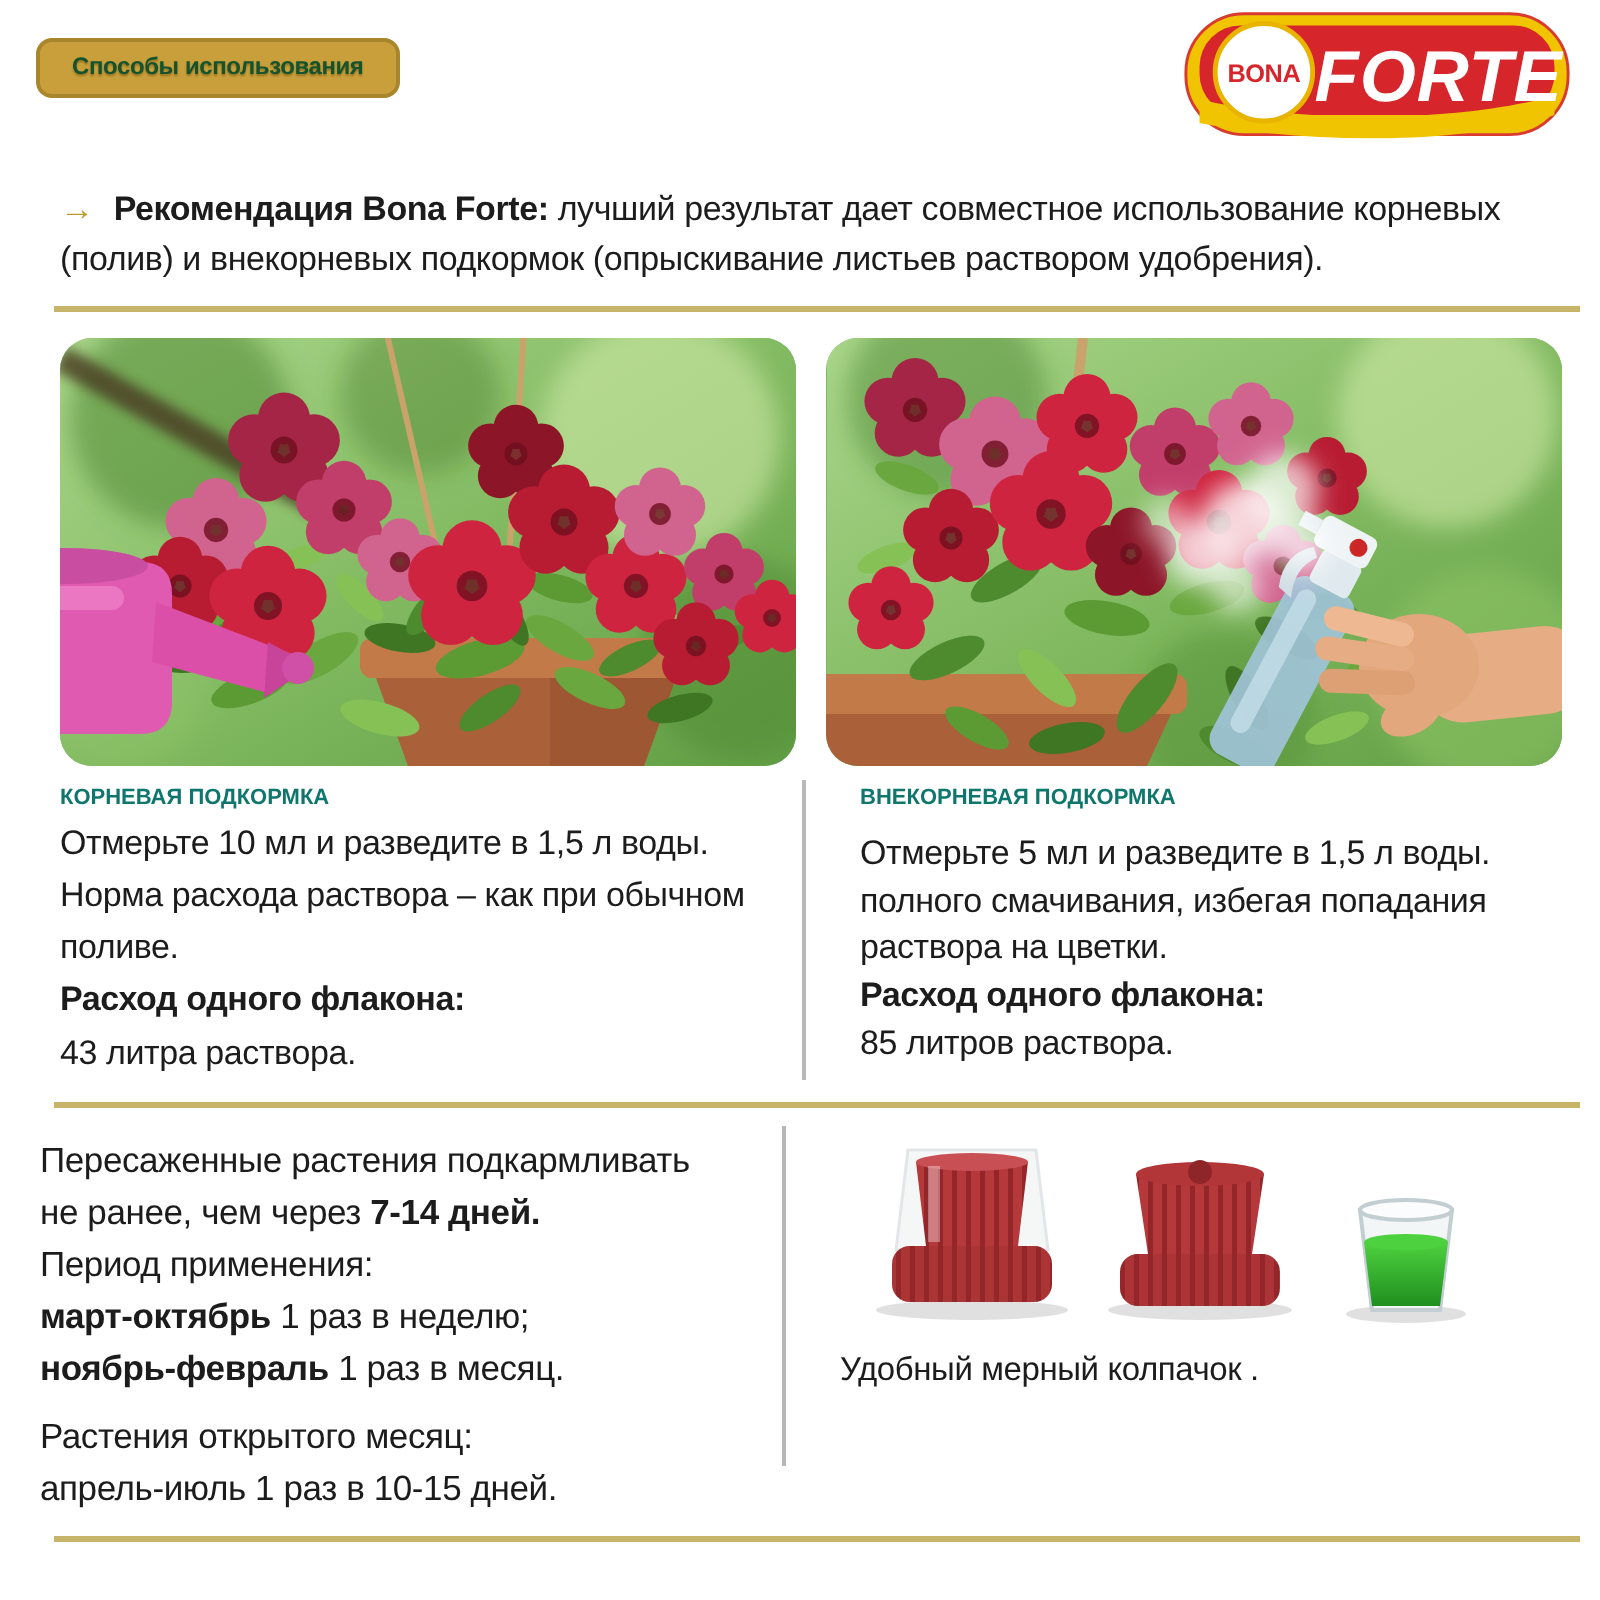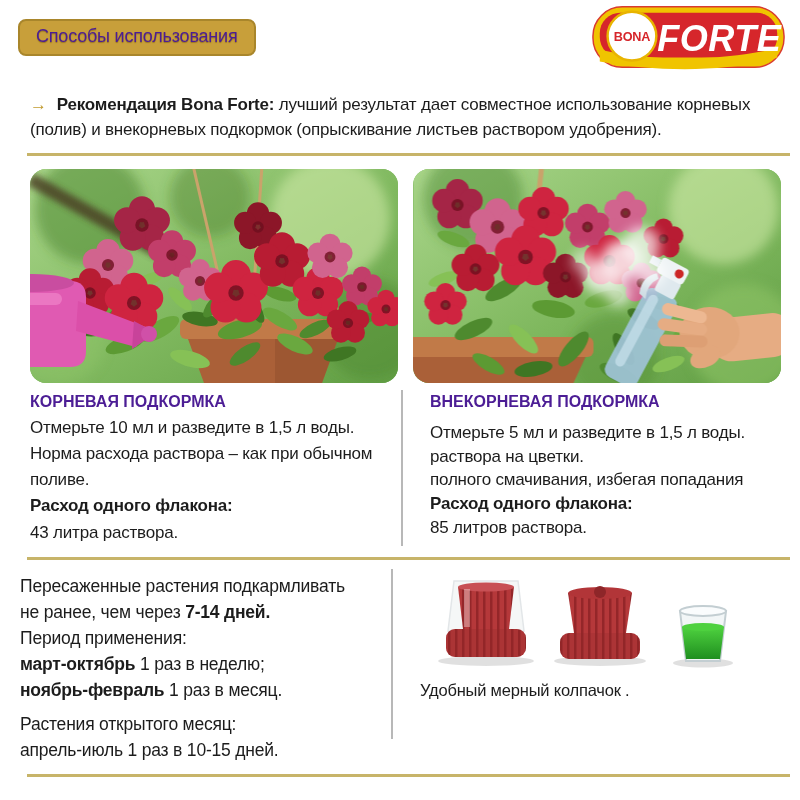--- a/index.html
+++ b/index.html
@@ -2,21 +2,21 @@
 <html><head>
 <meta charset="utf-8">
 <style>
   html,body{margin:0;padding:0;background:#ffffff;}
   .page{position:relative;width:800px;height:800px;background:#fff;overflow:hidden;
         font-family:"Liberation Sans", sans-serif;color:#1c1c1c;letter-spacing:-0.2px;}
 
   
   .header{position:relative;height:80px;}
   .badge{position:absolute;left:18px;top:19px;background:#c89f3a;border:2px solid #a9862b;
-         border-radius:8px;padding:5px 16px 7px;font-size:18px;font-weight:400;color:#4c1d95;
+         border-radius:8px;padding:5px 16px 7px;font-size:12px;font-weight:700;color:#14532d;
          text-shadow:0 1px 1px rgba(92,64,0,.45);}
   .logo{position:absolute;right:14px;top:2px;}
 
   
   .rec{margin:12px 12px 0 30px;font-size:17px;line-height:25px;}
   .rec .arrow{color:#c19a2e;font-weight:700;margin-right:10px;}
   .b{font-weight:700;}
 
   .gold-line{height:3px;background:#c7b469;border:0;margin:11px 10px 0 27px;}
 
@@ -24,21 +24,21 @@
   .photos{display:flex;gap:15px;margin:13px 0 0 30px;}
   .photo{width:368px;height:214px;border-radius:16px;overflow:hidden;background:#7fb85e;flex:none;}
   .photo svg{display:block;}
 
   
   .row{display:flex;align-items:stretch;}
   .row.instr{margin-top:7px;}
   .col-l{width:350px;padding-left:30px;flex:none;}
   .vline{width:2px;background:#b8b8b8;margin-left:21px;flex:none;}
   .col-r{padding-left:27px;flex:1;min-width:0;}
-  .col-title{font-size:16px;font-weight:700;color:#4c1d95;letter-spacing:0;margin:3px 0 4px;}
+  .col-title{font-size:11px;font-weight:700;color:#0f766e;letter-spacing:0;margin:3px 0 4px;}
   .col-text{font-size:17px;line-height:26px;}
   .col-r .col-text{line-height:23.5px;}
   .col-r .col-title{margin-bottom:10px;}
   .amount{margin-top:1px;}
 
   
   .row.mid{margin-top:9px;}
   .row.mid .vline{margin-bottom:24px;}
   .sched{font-size:17.5px;line-height:26px;padding-top:4px;padding-left:20px;}
   .sched .gap{margin-top:8px;}
@@ -250,22 +250,22 @@
         <div>поливе.</div>
         <div class="b">Расход одного флакона:</div>
         <div class="amount">43 литра раствора.</div>
       </div>
     </div>
     <div class="vline"></div>
     <div class="col-r">
       <div class="col-title">ВНЕКОРНЕВАЯ ПОДКОРМКА</div>
       <div class="col-text">
         <div>Отмерьте 5 мл и разведите в 1,5 л воды.</div>
+        <div>полного смачивания, избегая попадания</div>
         <div>раствора на цветки.</div>
-        <div>полного смачивания, избегая попадания</div>
         <div class="b">Расход одного флакона:</div>
         <div class="amount">85 литров раствора.</div>
       </div>
     </div>
   </div>
 
   <hr class="gold-line">
 
   <div class="row mid">
     <div class="col-l sched">

